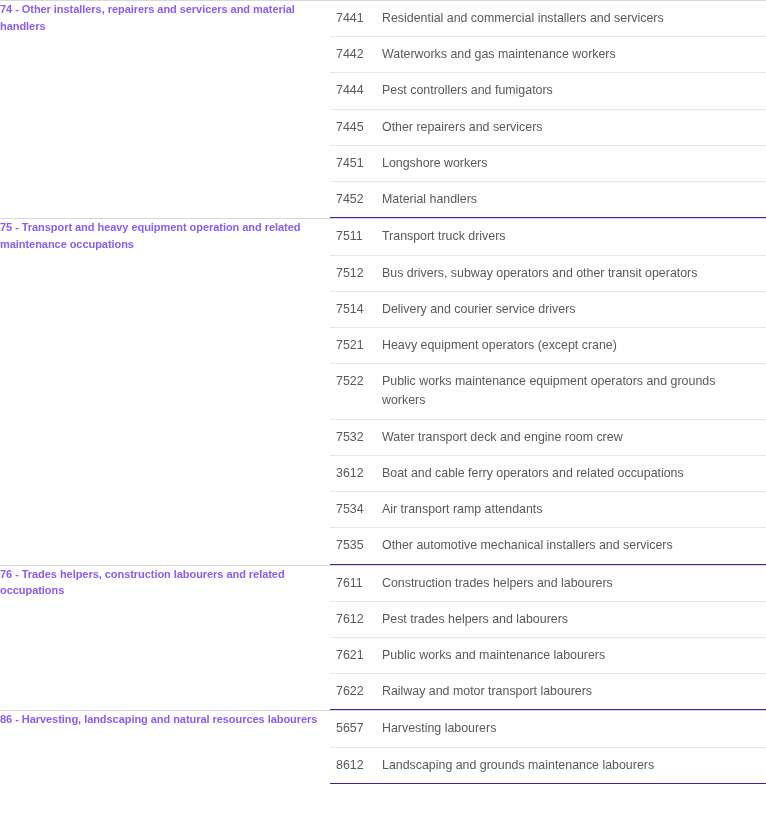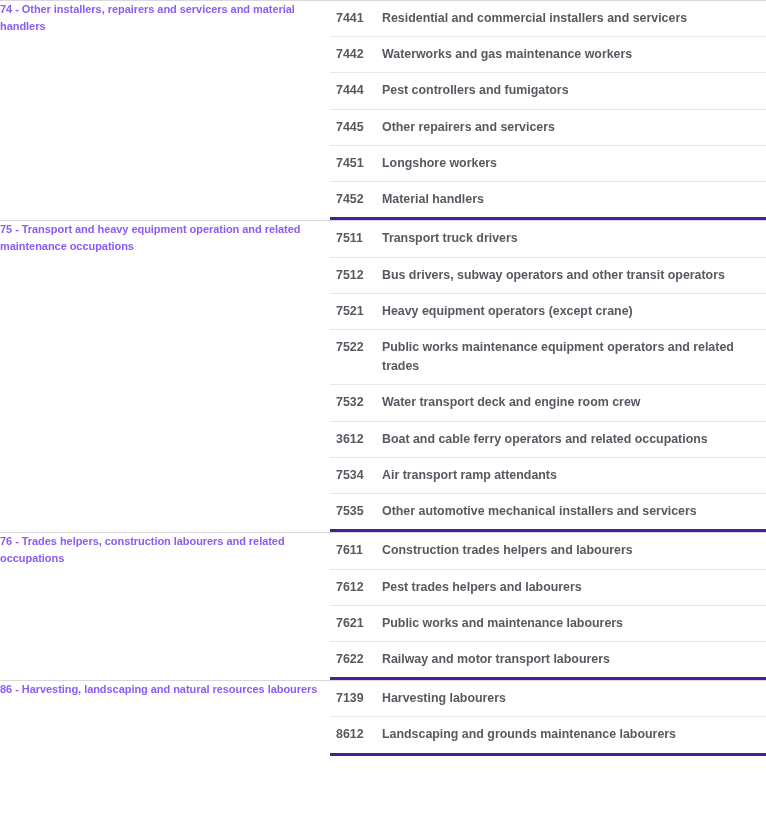--- a/index.html
+++ b/index.html
@@ -40,34 +40,33 @@
   .unit-group-cell {
     width: 436px;
     padding: 0;
     vertical-align: top;
   }
 
   .unit-group-list {
     width: 436px;
     border-collapse: collapse;
     table-layout: fixed;
-    font-weight: bold;
   }
 
   .unit-group-row > td {
     border-bottom: 1px solid #e7e6ea;
     padding: 8px 0 8px 0;
     vertical-align: top;
     font-size: 12.4px;
     line-height: 1.55;
     color: #555a60;
   }
 
   .unit-group-row:last-child > td {
-    border-bottom: 3px solid #4c1d95;
+    border-bottom: 1px solid #4c1d95;
   }
 
   .unit-code {
     width: 46px;
     padding-left: 6px !important;
     white-space: nowrap;
     color: #555a60;
   }
 
   .unit-title {
@@ -120,26 +119,30 @@
             <tbody>
               <tr class="unit-group-row">
                 <td class="unit-code">7511</td>
                 <td class="unit-title">Transport truck drivers</td>
               </tr>
               <tr class="unit-group-row">
                 <td class="unit-code">7512</td>
                 <td class="unit-title">Bus drivers, subway operators and other transit operators</td>
               </tr>
               <tr class="unit-group-row">
+                <td class="unit-code">7514</td>
+                <td class="unit-title">Delivery and courier service drivers</td>
+              </tr>
+              <tr class="unit-group-row">
                 <td class="unit-code">7521</td>
                 <td class="unit-title">Heavy equipment operators (except crane)</td>
               </tr>
               <tr class="unit-group-row">
                 <td class="unit-code">7522</td>
-                <td class="unit-title">Public works maintenance equipment operators and related trades</td>
+                <td class="unit-title">Public works maintenance equipment operators and grounds workers</td>
               </tr>
               <tr class="unit-group-row">
                 <td class="unit-code">7532</td>
                 <td class="unit-title">Water transport deck and engine room crew</td>
               </tr>
               <tr class="unit-group-row">
                 <td class="unit-code">3612</td>
                 <td class="unit-title">Boat and cable ferry operators and related occupations</td>
               </tr>
               <tr class="unit-group-row">
@@ -178,21 +181,21 @@
             </tbody>
           </table>
         </td>
       </tr>
       <tr class="major-group-row">
         <td class="major-group-title-cell">86 - Harvesting, landscaping and natural resources labourers</td>
         <td class="unit-group-cell">
           <table class="unit-group-list">
             <tbody>
               <tr class="unit-group-row">
-                <td class="unit-code">7139</td>
+                <td class="unit-code">5657</td>
                 <td class="unit-title">Harvesting labourers</td>
               </tr>
               <tr class="unit-group-row">
                 <td class="unit-code">8612</td>
                 <td class="unit-title">Landscaping and grounds maintenance labourers</td>
               </tr>
             </tbody>
           </table>
         </td>
       </tr>

